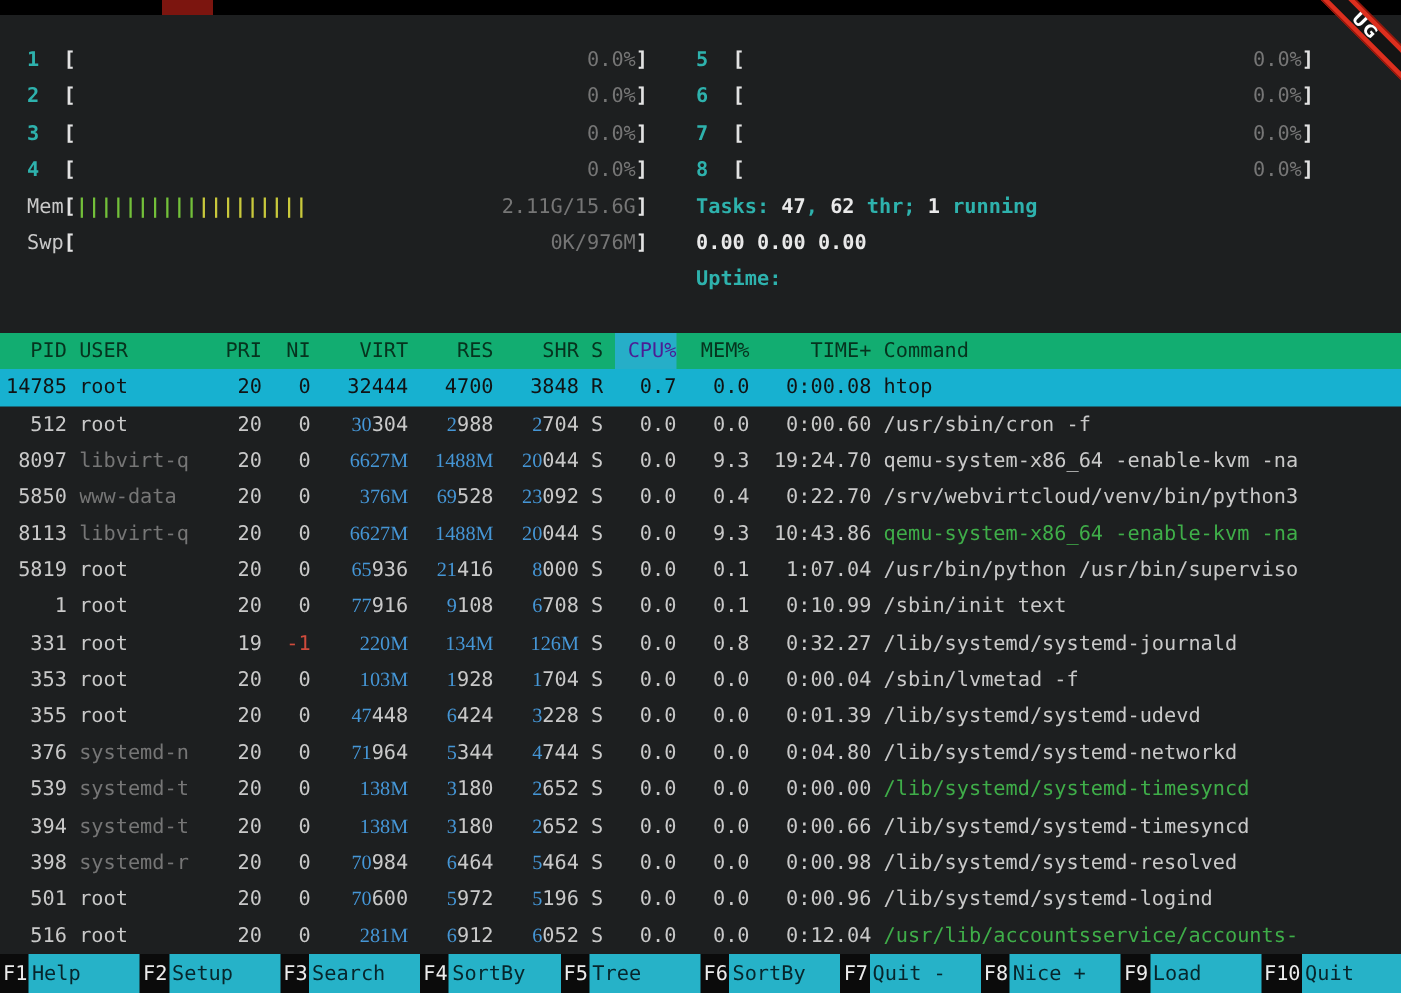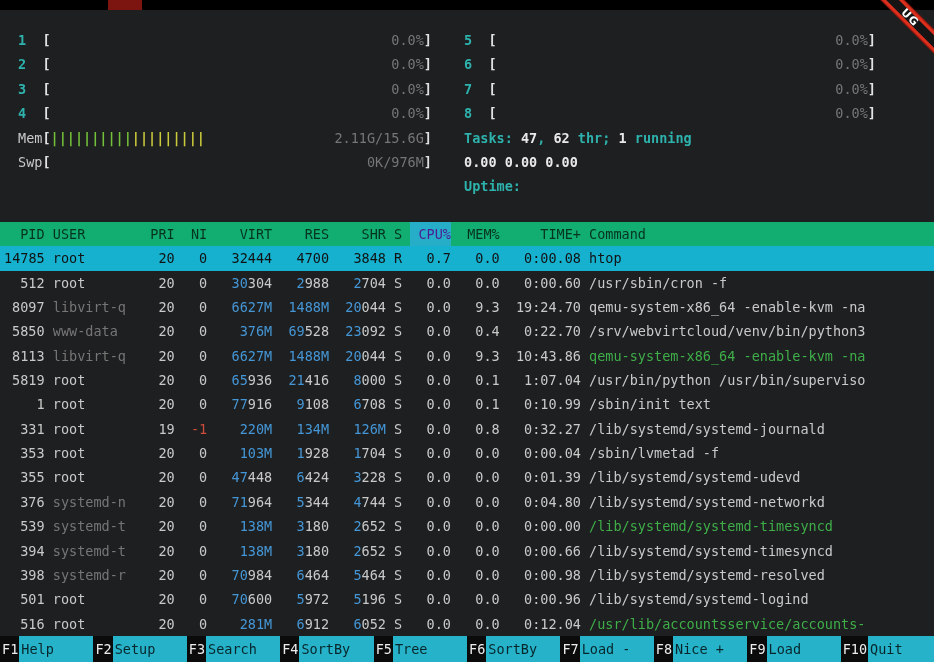--- a/index.html
+++ b/index.html
@@ -20,21 +20,21 @@
   .m-left{width:414px;margin-right:32px;}
   .m-right{width:412px;}
   .line{height:24.4px;line-height:24.4px;display:flex;white-space:pre;}
   .bracket{color:#e2e2e2;font-weight:bold;}
   .spacer{flex:1 1 auto;overflow:hidden;white-space:pre;}
   .c-cyan{color:var(--accent-cyan);font-weight:bold;}
   .c-bold{color:#e9e9e9;font-weight:bold;}
   .c-dim{color:var(--dim);text-align:right;}
   .c-green{color:var(--thread-green);}
   .c-red{color:var(--nice-red);}
-  .c-mem{color:var(--mem-blue);}
+  .c-mem{color:var(--mem-blue);font-family:Liberation Serif, serif;}
   .bar-g{color:var(--bar-green);font-weight:bold;}
   .bar-y{color:var(--bar-yellow);font-weight:bold;}
   .table{position:absolute;top:212px;left:0;right:0;}
   .thead{display:flex;background:var(--header-green);color:#06331e;height:24.4px;line-height:24.4px;
     padding-left:4px;white-space:pre;overflow:hidden;}
   .thead .sorted{background:var(--sort-cyan);color:#4c1d95;}
   .row{display:flex;height:24.35px;line-height:24.35px;padding-left:4px;white-space:pre;overflow:hidden;}
   .row.selected{background:var(--selected-cyan);color:#101314;}
   .cell{display:inline-block;margin-right:1ch;overflow:hidden;}
   .cell.cmd{flex:1 1 0;margin-right:0;text-align:left;}
@@ -120,21 +120,21 @@
         <span class="fitem">
           <span class="fkey">F5</span>
           <span class="flabel">Tree</span>
         </span>
         <span class="fitem">
           <span class="fkey">F6</span>
           <span class="flabel">SortBy</span>
         </span>
         <span class="fitem">
           <span class="fkey">F7</span>
-          <span class="flabel">Load -</span>
+          <span class="flabel">Quit -</span>
         </span>
         <span class="fitem">
           <span class="fkey">F8</span>
           <span class="flabel">Nice +</span>
         </span>
         <span class="fitem">
           <span class="fkey">F9</span>
           <span class="flabel">Load</span>
         </span>
         <span class="fitem">

